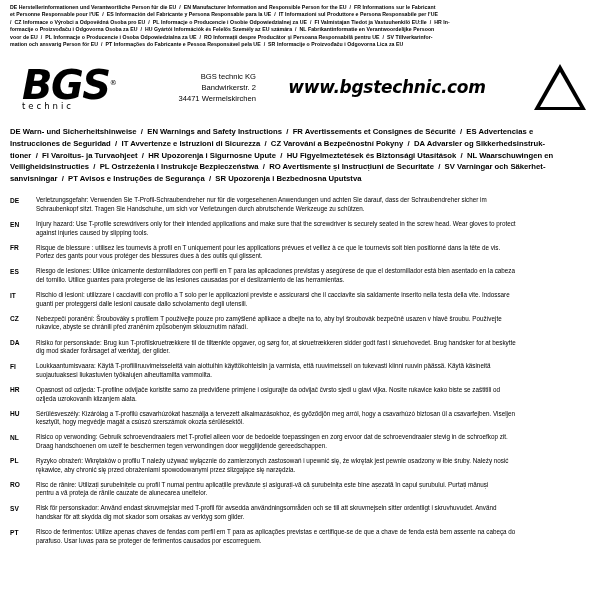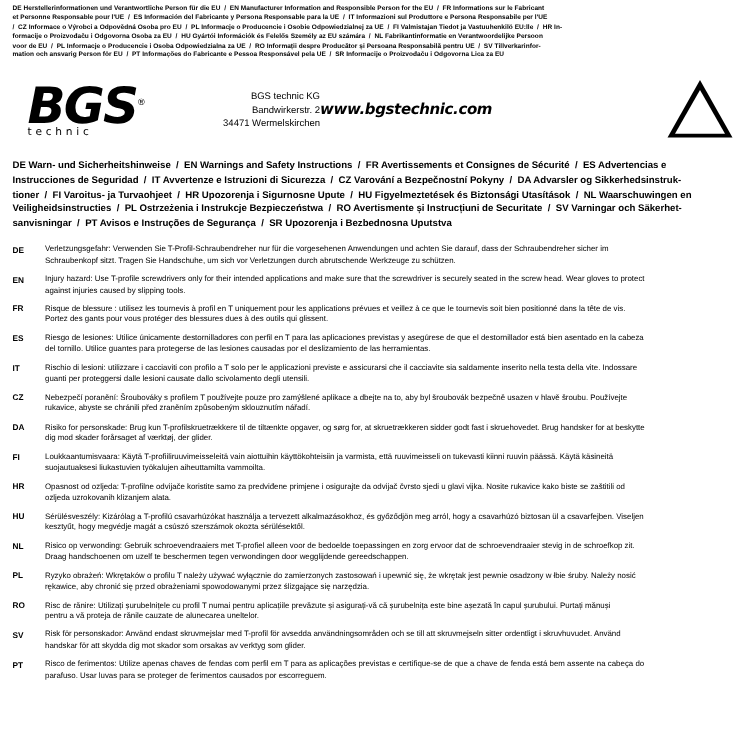--- a/index.html
+++ b/index.html
@@ -81,25 +81,25 @@
     line-height: 11px;
     text-align: right;
   }
   .tel-cell {
     flex: 0 0 112px;
     font-size: 7.6px;
     line-height: 11px;
   }
   .web-cell {
     flex: 1 1 auto;
-    text-align: left;
+    text-align: center;
     font-family: "DejaVu Sans", sans-serif;
     font-weight: 700;
     font-style: italic;
-    font-size: 12px;
+    font-size: 17px;
     letter-spacing: -0.3px;
     padding-right: 6px;
   }
   .warn-cell {
     flex: 0 0 62px;
     display: flex;
     justify-content: flex-end;
     align-items: center;
     padding-right: 4px;
   }

